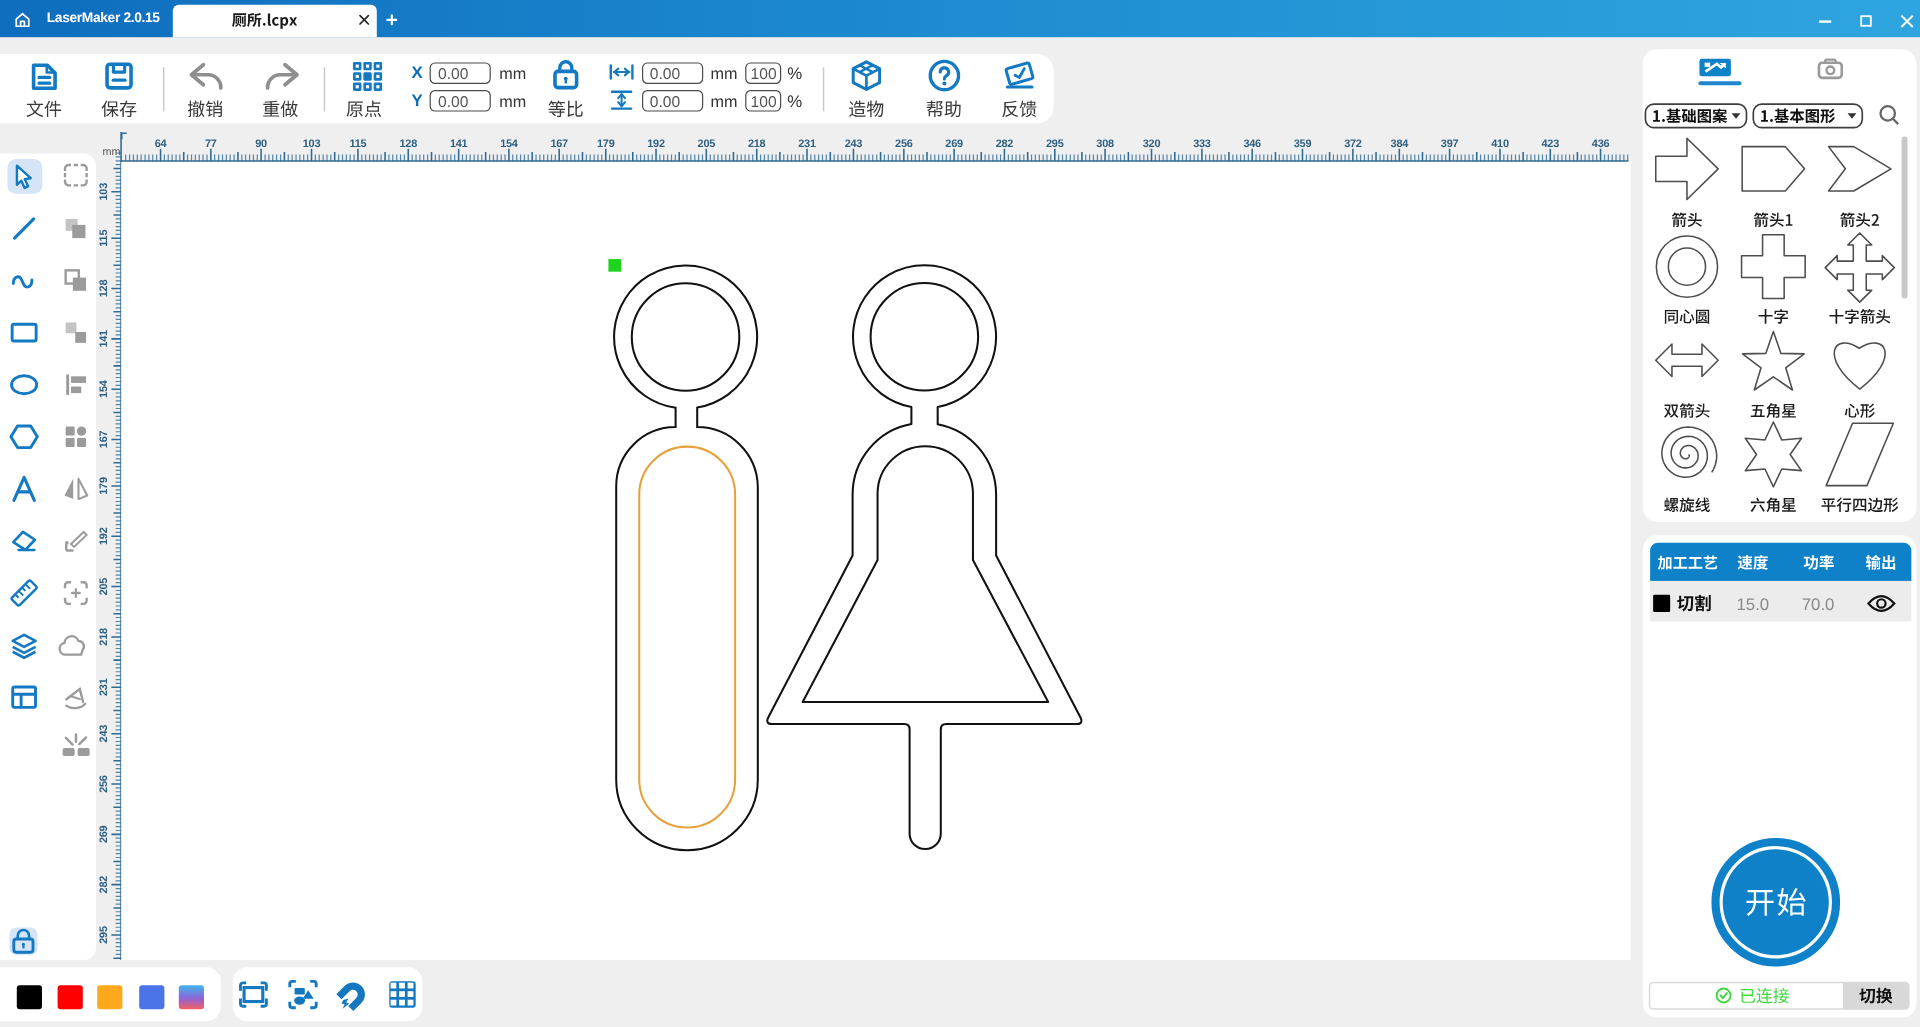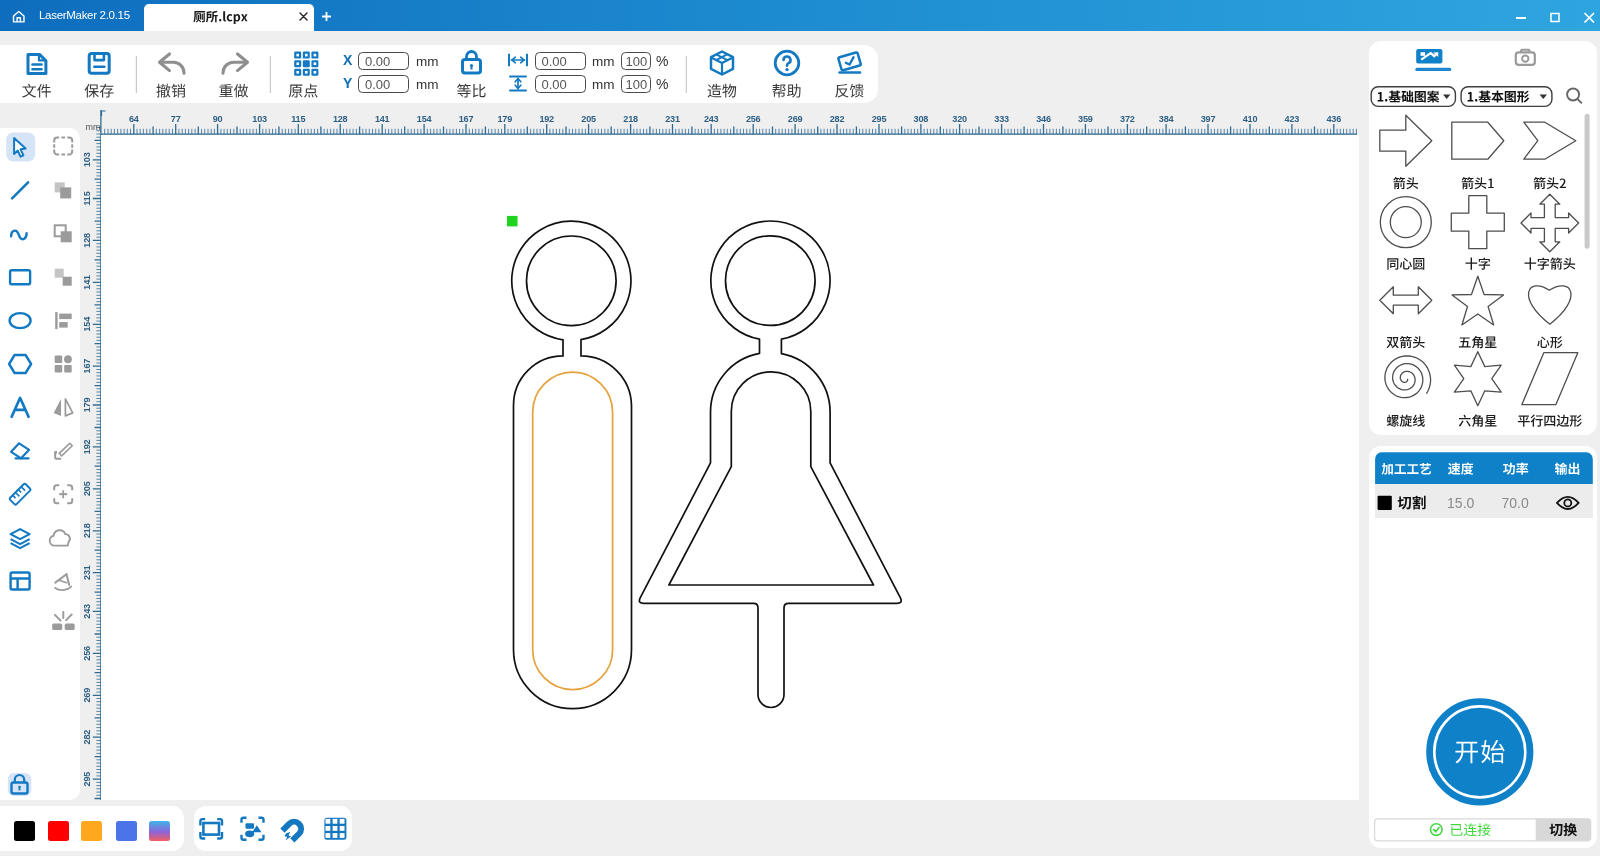--- a/index.html
+++ b/index.html
@@ -2,21 +2,21 @@
 <html><head><meta charset="utf-8"><style>
 *{margin:0;padding:0;box-sizing:border-box}
 html,body{width:1600px;height:856px;overflow:hidden;background:#efefef;font-family:"Liberation Sans",sans-serif}
 .abs{position:absolute}
 </style></head><body>
 <div class="abs" style="left:0;top:0;width:1600px;height:856px">
 <div class="abs" style="left:0;top:0;width:1600px;height:30.5px;background:linear-gradient(90deg,#0e6dbe 0%,#1f8fd2 55%,#2fa5df 100%)">
 <svg class="abs" style="left:11.5px;top:10px" width="13.5" height="13.5" viewBox="0 0 15 15" fill="none" stroke="#fff" stroke-width="1.6" stroke-linejoin="round" stroke-linecap="round">
         <path d="M1.7 6.6 L7.5 1.6 L13.3 6.6 V13.2 H1.7 Z M5.7 13.2 V8.6 h3.6 V13.2"></path>
       </svg>
-<div class="abs" style="left:39px;top:0;height:30.5px;line-height:31px;color:#fff;font-size:11.5px;font-weight:normal;letter-spacing:-0.3px">LaserMaker 2.0.15</div>
+<div class="abs" style="left:39px;top:0;height:30.5px;line-height:31px;color:#fff;font-size:11.5px;font-weight:bold;letter-spacing:-0.3px">LaserMaker 2.0.15</div>
 <div class="abs" style="left:144.4px;top:3.5px;width:170px;height:27px;background:#fff;border-radius:5px 5px 0 0"></div>
 <svg class="abs" style="left:298.5px;top:12px" width="9" height="9" viewBox="0 0 9 9" stroke="#222" stroke-width="1.4" stroke-linecap="round">
         <path d="M1 1 L8 8 M8 1 L1 8"></path>
       </svg>
 <svg class="abs" style="left:321.5px;top:11.5px" width="9" height="9" viewBox="0 0 9 9" stroke="#fff" stroke-width="1.8" stroke-linecap="round">
         <path d="M4.5 0.5 V8.5 M0.5 4.5 H8.5"></path>
       </svg>
 <svg class="abs" style="left:1510px;top:0" width="90" height="30" viewBox="0 0 90 30" stroke="#fff" fill="none">
         <path d="M6 18 H16" stroke-width="2"></path>
         <rect x="41" y="13.5" width="8" height="8" stroke-width="1.5"></rect>

